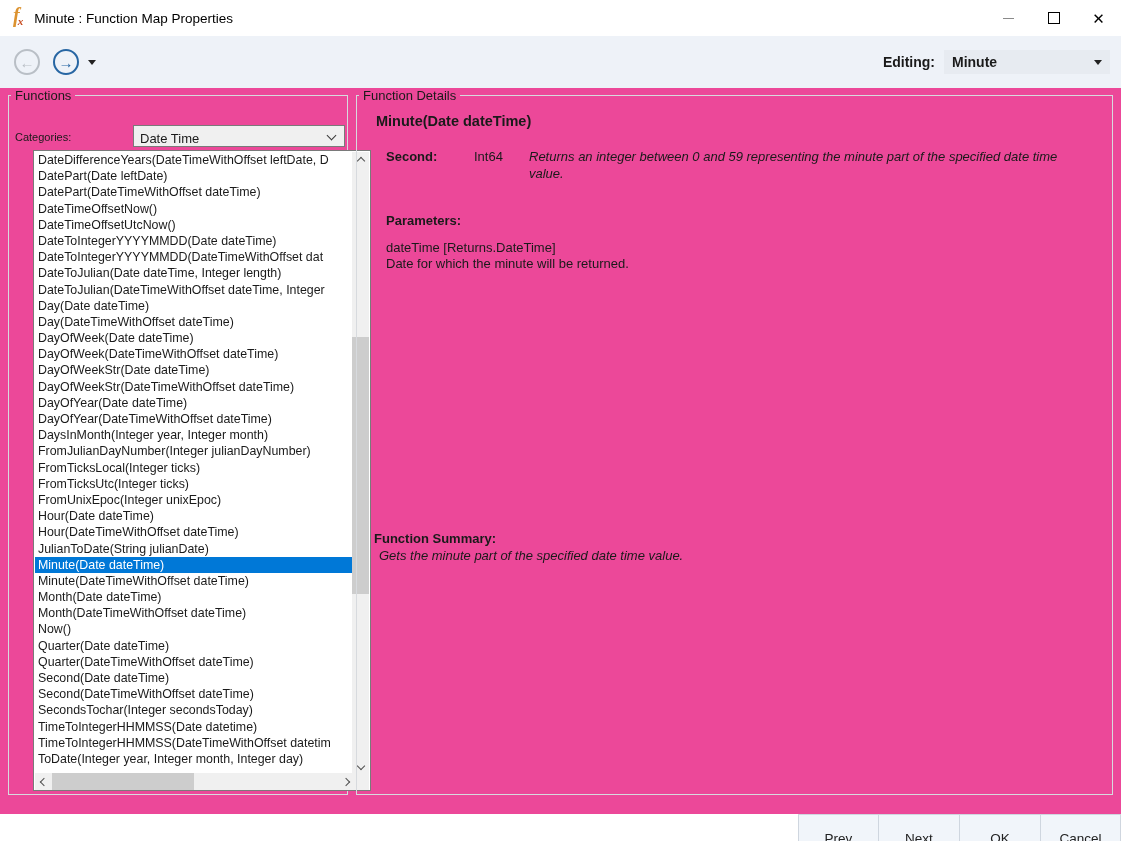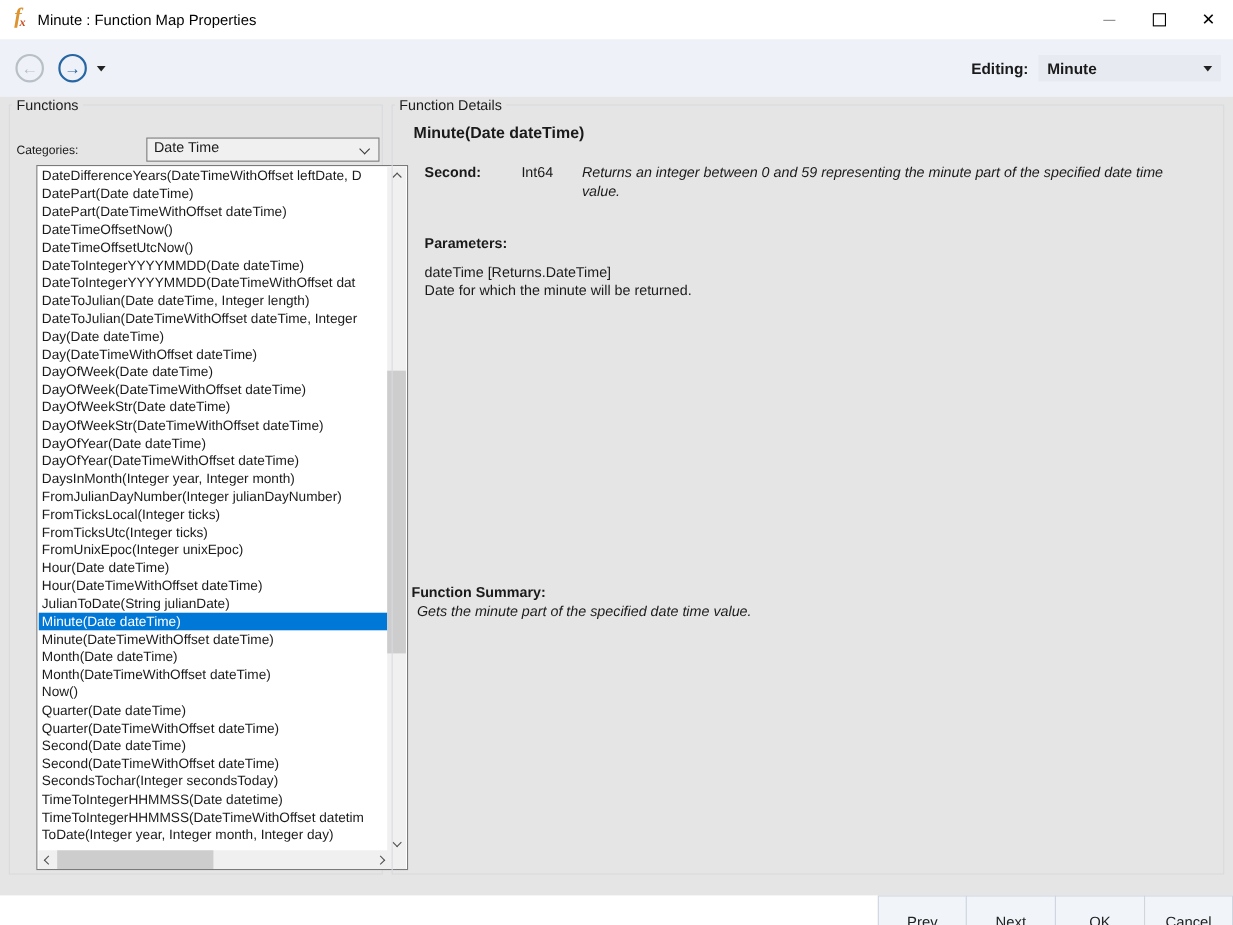--- a/index.html
+++ b/index.html
@@ -1,18 +1,18 @@
 <!DOCTYPE html>
 <html><head>
 <meta charset="utf-8">
 <style>
   * { margin:0; padding:0; box-sizing:border-box; }
   html,body { width:1121px; height:841px; overflow:hidden; background:#fff;
               font-family:"Liberation Sans", sans-serif; color:#1a1a1a; }
-  #window { position:relative; width:1121px; height:841px; background:#e5e5e5; overflow:hidden; }
+  #window { position:relative; width:1121px; height:841px; background:#ec4899; overflow:hidden; }
 
   
   .titlebar { position:absolute; left:0; top:0; width:1121px; height:36px; background:#fff;
               display:flex; align-items:center; }
   .fx-icon { margin-left:13px; font-family:"Liberation Serif", serif; font-style:italic; font-weight:bold;
              font-size:20px; color:#dc9330; line-height:20px; white-space:nowrap; }
   .fx-icon .fx-x { font-size:11px; color:#c74a1e; margin-left:-2px; vertical-align:-3px; }
   .win-title { margin-left:11px; font-size:13.5px; color:#000; }
   .win-controls { margin-left:auto; display:flex; height:36px; }
   .win-btn { width:45px; height:36px; display:flex; align-items:center; justify-content:center; }
@@ -39,21 +39,21 @@
 
   
   fieldset.group { position:absolute; border:1px solid #d7dade; background:transparent; }
   fieldset.group legend { font-size:13px; color:#1a1a1a; padding:0 4px; margin-left:2px; }
   #functions-group { left:8px; top:88px; width:340px; height:707px; }
   #details-group  { left:356px; top:88px; width:757px; height:707px; }
 
   
   .cat-label { position:absolute; left:6px; top:28px; font-size:11px; }
   .cat-combo { position:absolute; left:124px; top:22px; width:212px; height:22px; background:#f0f0f0;
-               border:1px solid #7a7a7a; display:flex; align-items:flex-start; }
+               border:1px solid #7a7a7a; display:flex; align-items:flex-end; }
   .cat-combo .val { font-size:13px; margin-left:6px; }
   .chev { display:inline-block; width:7px; height:7px; border-right:1.4px solid #3a3a3a;
           border-bottom:1.4px solid #3a3a3a; }
   .chev-down { transform:rotate(45deg); }
   .chev-up { transform:rotate(-135deg); }
   .chev-left { transform:rotate(135deg); }
   .chev-right { transform:rotate(-45deg); }
   .cat-combo .chev { position:absolute; right:9px; top:6px; }
 
   
@@ -146,21 +146,21 @@
     <span class="cat-label">Categories:</span>
     <div class="cat-combo">
       <span class="val">Date Time</span>
       <span class="chev chev-down"></span>
     </div>
   </fieldset>
 
   <div class="listbox">
     <div class="list-rows">
         <div class="list-item">DateDifferenceYears(DateTimeWithOffset leftDate, D</div>
-        <div class="list-item">DatePart(Date dateTime)</div>
+        <div class="list-item">DatePart(Date leftDate)</div>
         <div class="list-item">DatePart(DateTimeWithOffset dateTime)</div>
         <div class="list-item">DateTimeOffsetNow()</div>
         <div class="list-item">DateTimeOffsetUtcNow()</div>
         <div class="list-item">DateToIntegerYYYYMMDD(Date dateTime)</div>
         <div class="list-item">DateToIntegerYYYYMMDD(DateTimeWithOffset dat</div>
         <div class="list-item">DateToJulian(Date dateTime, Integer length)</div>
         <div class="list-item">DateToJulian(DateTimeWithOffset dateTime, Integer</div>
         <div class="list-item">Day(Date dateTime)</div>
         <div class="list-item">Day(DateTimeWithOffset dateTime)</div>
         <div class="list-item">DayOfWeek(Date dateTime)</div>

